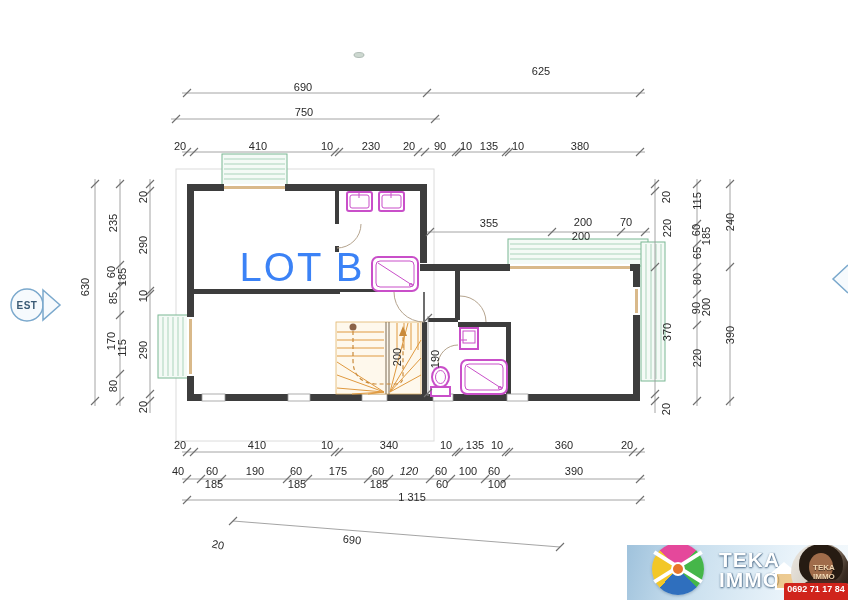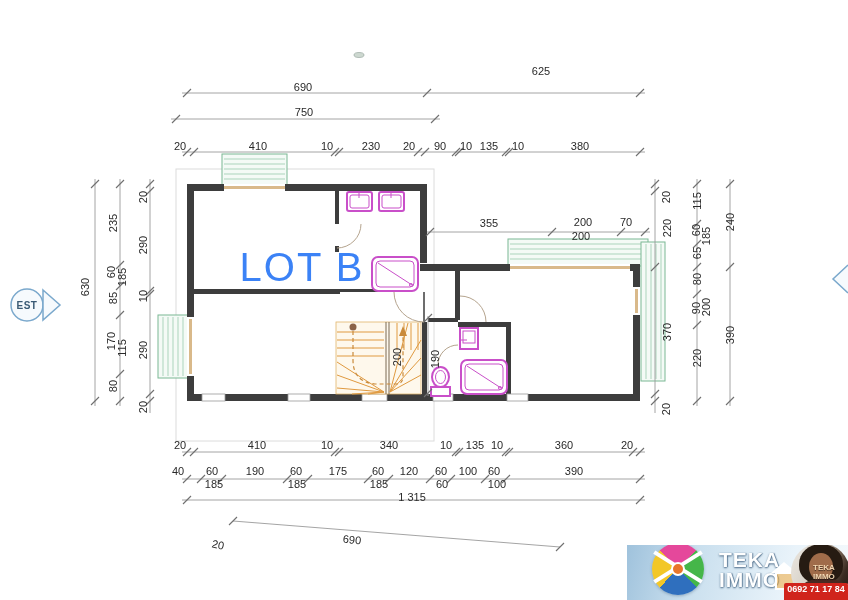--- a/index.html
+++ b/index.html
@@ -321,21 +321,21 @@
     <span class="dim-label" style="left: 475px; top: 445px; transform: translate(-50%, -50%) rotate(0deg);">135</span>
     <span class="dim-label" style="left: 497px; top: 445px; transform: translate(-50%, -50%) rotate(0deg);">10</span>
     <span class="dim-label" style="left: 564px; top: 445px; transform: translate(-50%, -50%) rotate(0deg);">360</span>
     <span class="dim-label" style="left: 627px; top: 445px; transform: translate(-50%, -50%) rotate(0deg);">20</span>
     <span class="dim-label" style="left: 178px; top: 471px; transform: translate(-50%, -50%) rotate(0deg);">40</span>
     <span class="dim-label" style="left: 212px; top: 471px; transform: translate(-50%, -50%) rotate(0deg);">60</span>
     <span class="dim-label" style="left: 255px; top: 471px; transform: translate(-50%, -50%) rotate(0deg);">190</span>
     <span class="dim-label" style="left: 296px; top: 471px; transform: translate(-50%, -50%) rotate(0deg);">60</span>
     <span class="dim-label" style="left: 338px; top: 471px; transform: translate(-50%, -50%) rotate(0deg);">175</span>
     <span class="dim-label" style="left: 378px; top: 471px; transform: translate(-50%, -50%) rotate(0deg);">60</span>
-    <span class="dim-label" style="left: 409px; top: 471px; transform: translate(-50%, -50%) rotate(0deg);">120</span>
+    <span class="dim-label" style="left: 409px; top: 471px; transform: translate(-50%, -50%) rotate(0deg); font-style: italic;">120</span>
     <span class="dim-label" style="left: 441px; top: 471px; transform: translate(-50%, -50%) rotate(0deg);">60</span>
     <span class="dim-label" style="left: 468px; top: 471px; transform: translate(-50%, -50%) rotate(0deg);">100</span>
     <span class="dim-label" style="left: 494px; top: 471px; transform: translate(-50%, -50%) rotate(0deg);">60</span>
     <span class="dim-label" style="left: 574px; top: 471px; transform: translate(-50%, -50%) rotate(0deg);">390</span>
     <span class="dim-label" style="left: 214px; top: 484px; transform: translate(-50%, -50%) rotate(0deg);">185</span>
     <span class="dim-label" style="left: 297px; top: 484px; transform: translate(-50%, -50%) rotate(0deg);">185</span>
     <span class="dim-label" style="left: 379px; top: 484px; transform: translate(-50%, -50%) rotate(0deg);">185</span>
     <span class="dim-label" style="left: 442px; top: 484px; transform: translate(-50%, -50%) rotate(0deg);">60</span>
     <span class="dim-label" style="left: 497px; top: 484px; transform: translate(-50%, -50%) rotate(0deg);">100</span>
     <span class="dim-label" style="left: 412px; top: 497px; transform: translate(-50%, -50%) rotate(0deg);">1 315</span>

